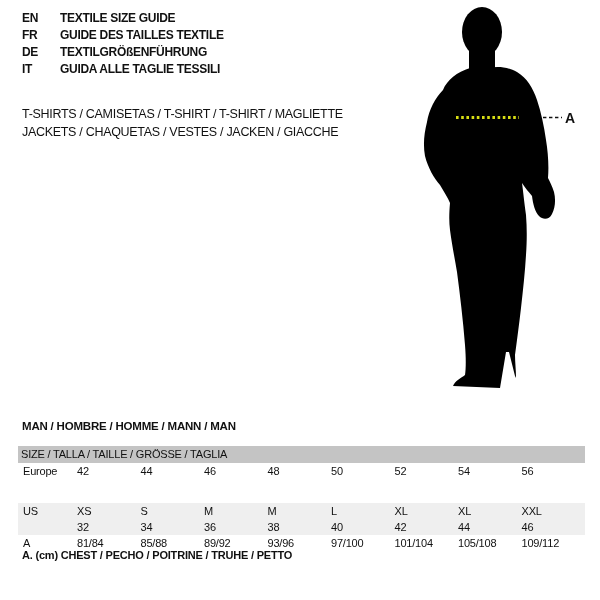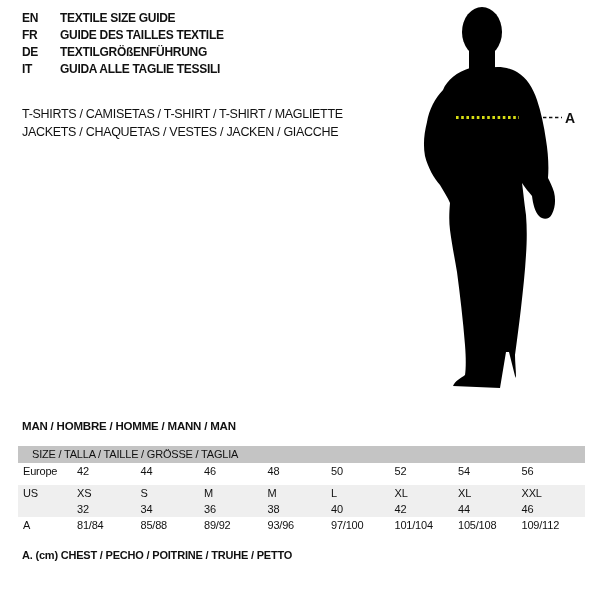--- a/index.html
+++ b/index.html
@@ -20,25 +20,25 @@
     font-weight:normal;letter-spacing:-0.3px;white-space:nowrap;}
   
   .figure-wrap{position:absolute;left:405px;top:0px;width:170px;height:400px;}
   
   .section-title{position:absolute;left:22px;top:420px;font-size:11.5px;
     font-weight:bold;letter-spacing:-0.2px;}
   
   .size-table{position:absolute;left:18px;top:446px;width:567px;
     font-size:11px;letter-spacing:-0.2px;}
   .t-header{height:17px;line-height:17px;background:#c4c4c4;
-    padding-left:14px;box-sizing:border-box;}
+    padding-left:3px;box-sizing:border-box;}
   .t-row{display:grid;grid-template-columns:59px repeat(8,1fr);
-    height:22px;line-height:17px;}
+    height:28px;line-height:17px;}
   .t-row.slim{height:16px;line-height:16px;}
-  .us-band{background:#efefef;}
+  .us-band{background:#efefef;margin-top:12px;}
   .t-label{padding-left:5px;text-align:left;}
   .t-cell{}
   
   .footnote{position:absolute;left:22px;top:549px;font-size:11px;
     font-weight:bold;letter-spacing:-0.2px;}
 </style>
 </head>
 <body>
 
 <div class="lang-list">

